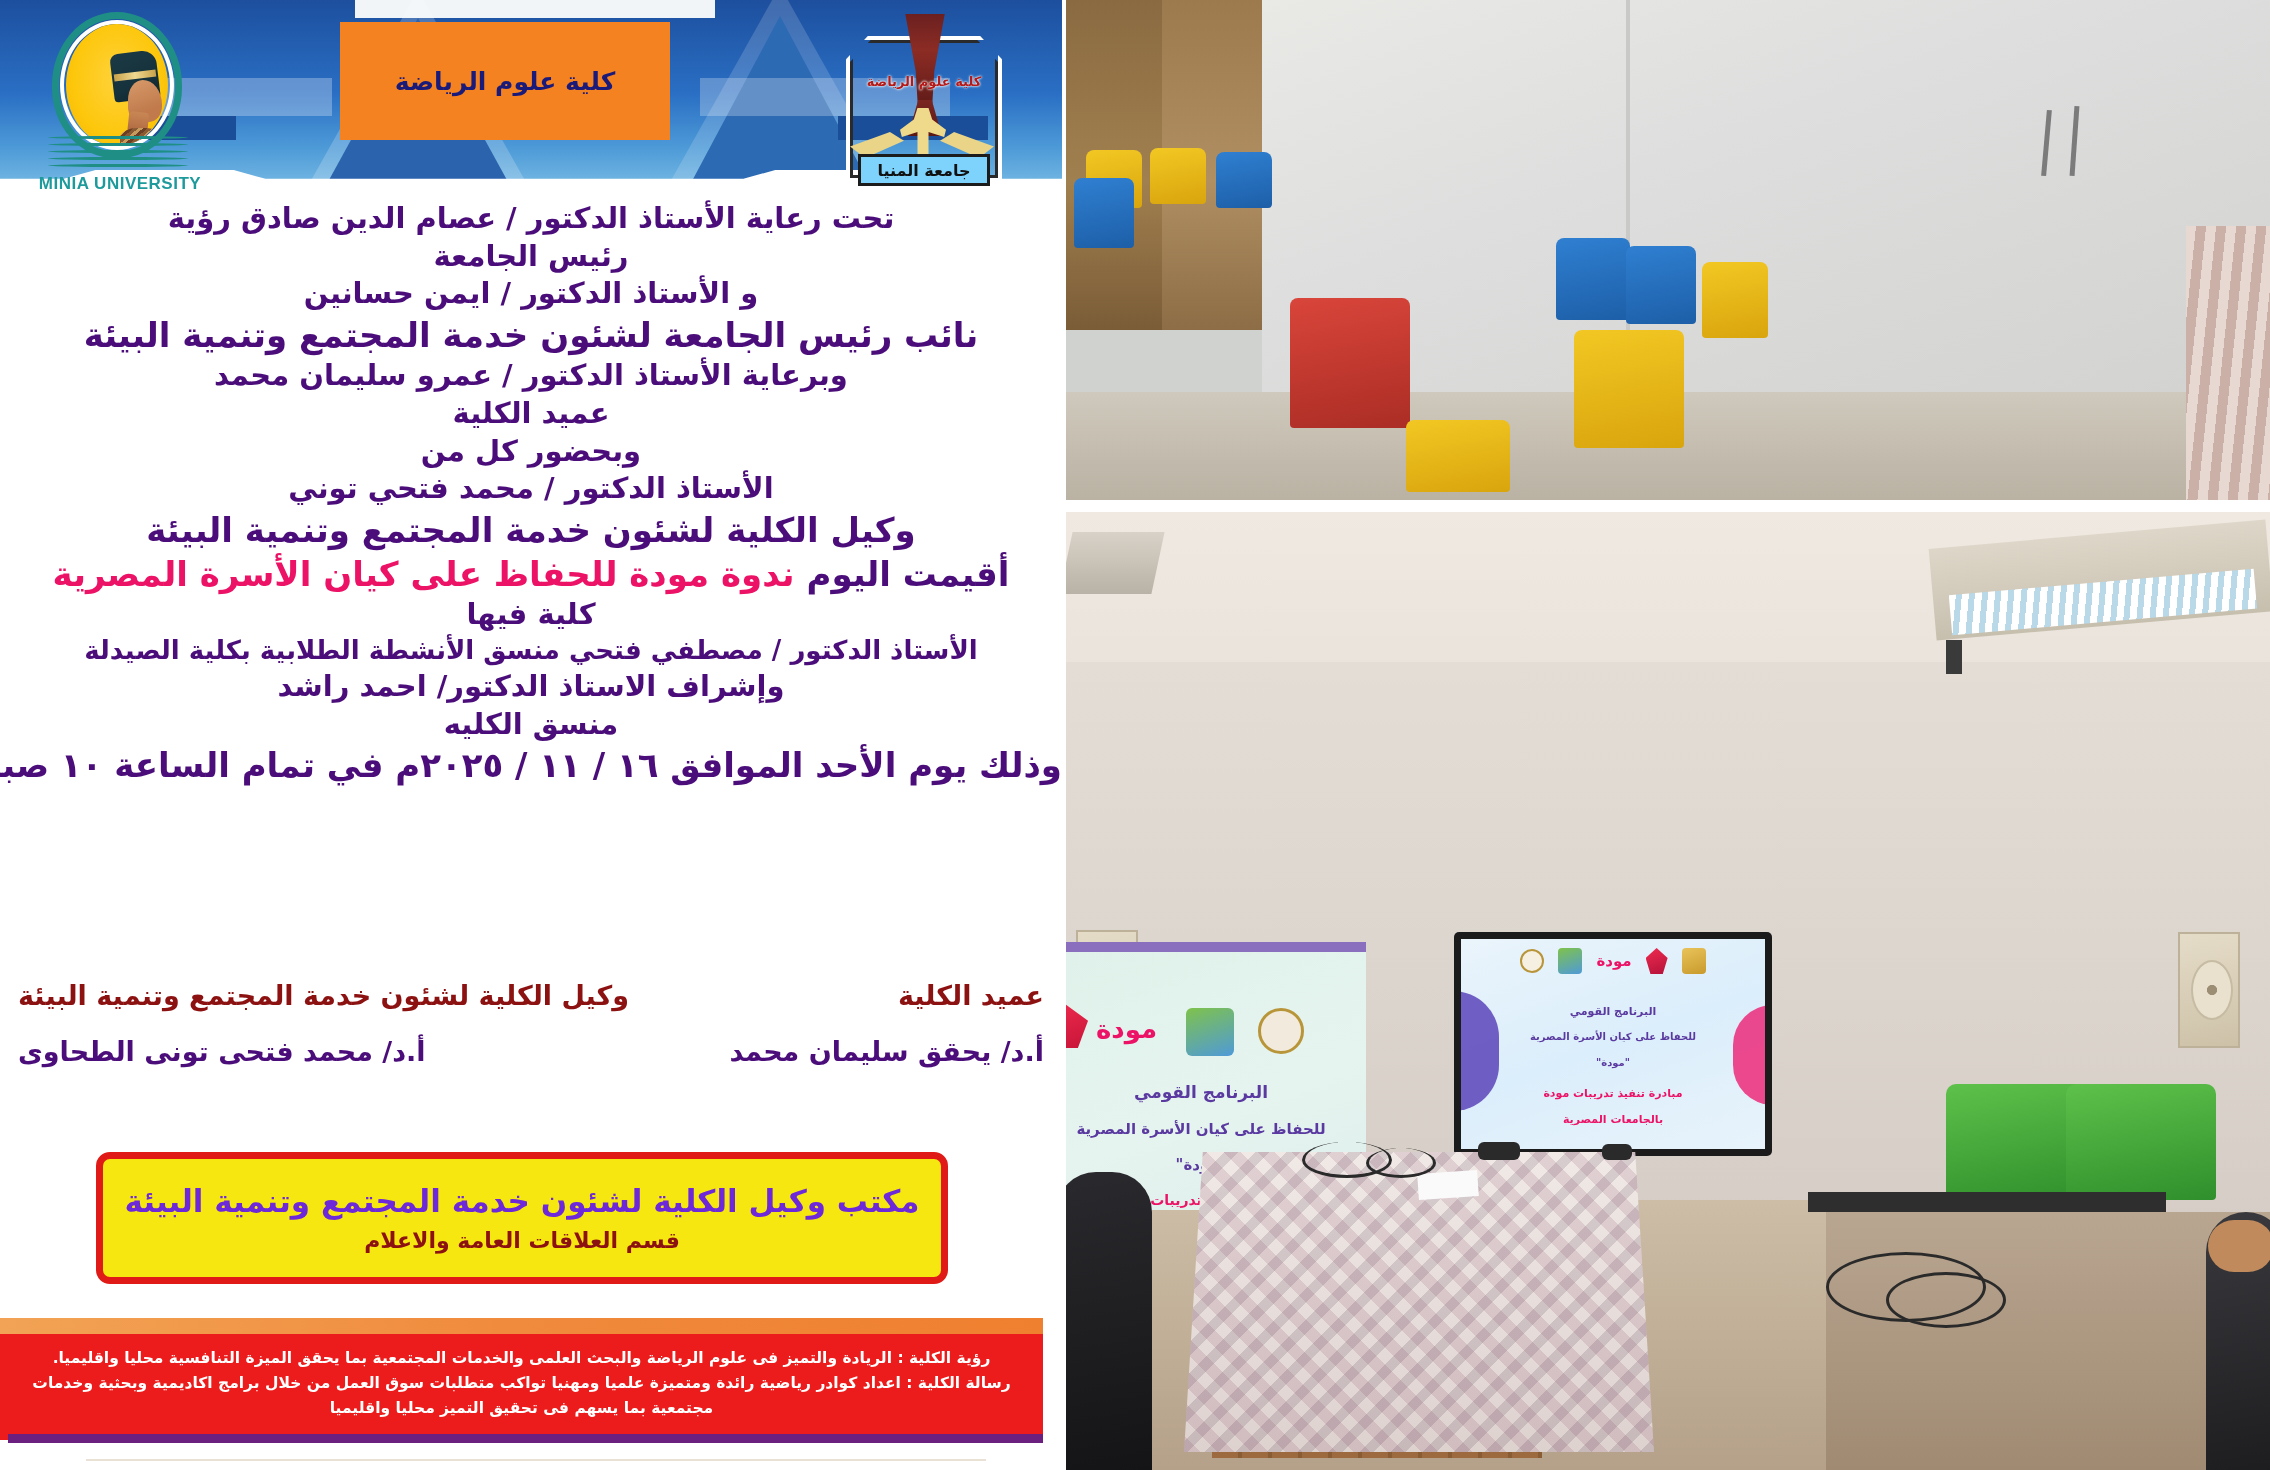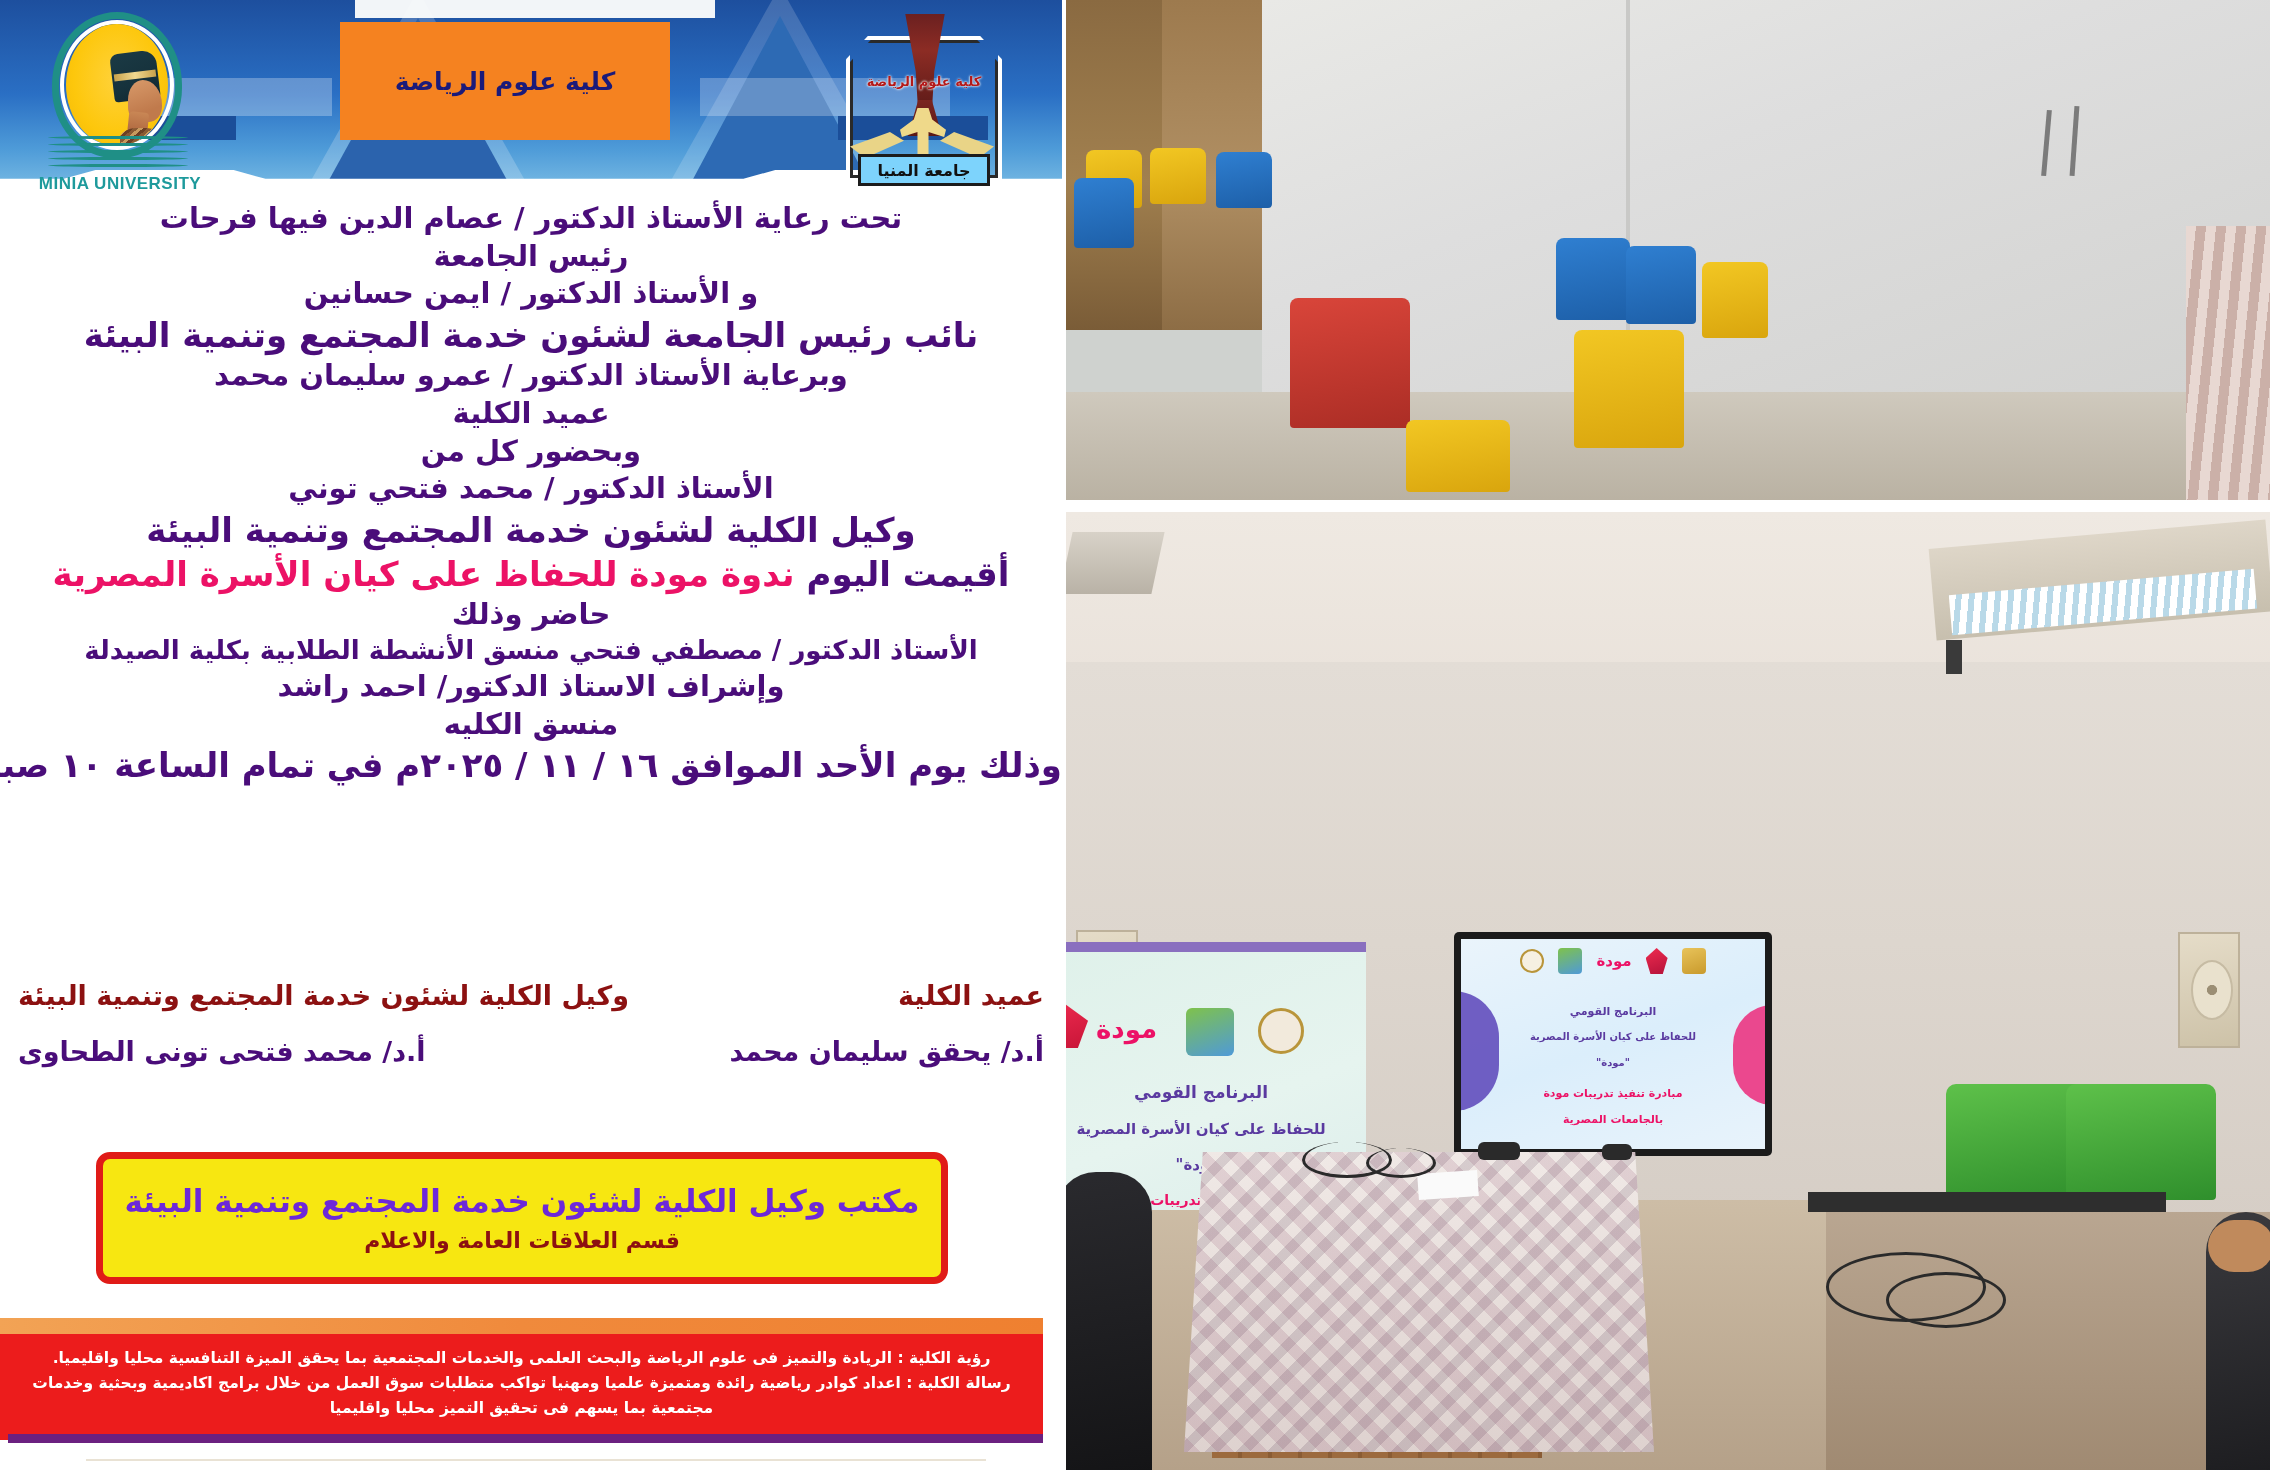--- a/index.html
+++ b/index.html
@@ -416,35 +416,35 @@
       <div class="fac-arab">كلية علوم الرياضة</div>
       <div class="fac-fig"></div>
       <div class="fac-fig-l"></div>
       <div class="fac-fig-r"></div>
       <div class="fac-banner">
         <span>جامعة المنيا</span>
       </div>
     </div>
 
     <div class="body-text">
-      <div class="line l-big">تحت رعاية الأستاذ الدكتور / عصام الدين فيها فرحات</div>
+      <div class="line l-big">تحت رعاية الأستاذ الدكتور / عصام الدين صادق رؤية</div>
       <div class="line l-big">رئيس الجامعة</div>
       <div class="line l-big">و الأستاذ الدكتور / ايمن حسانين</div>
       <div class="line l-mid">نائب رئيس الجامعة لشئون خدمة المجتمع وتنمية البيئة</div>
       <div class="line l-big">وبرعاية الأستاذ الدكتور / عمرو سليمان محمد</div>
       <div class="line l-big">عميد الكلية</div>
       <div class="line l-big">وبحضور كل من</div>
       <div class="line l-big">الأستاذ الدكتور / محمد فتحي توني</div>
       <div class="line l-mid">وكيل الكلية لشئون خدمة المجتمع وتنمية البيئة</div>
 
       <div class="line l-mid">
         <span>أقيمت اليوم </span><span class="hl">ندوة مودة للحفاظ على كيان الأسرة المصرية</span>
       </div>
 
-      <div class="line l-big">حاضر وذلك</div>
+      <div class="line l-big">كلية فيها</div>
       <div class="line l-sm">الأستاذ الدكتور / مصطفي فتحي منسق الأنشطة الطلابية بكلية الصيدلة</div>
       <div class="line l-big">وإشراف الاستاذ الدكتور/  احمد راشد</div>
       <div class="line l-big">منسق الكليه</div>
       <div class="line l-mid">وذلك يوم الأحد الموافق ١٦ / ١١ / ٢٠٢٥م في تمام الساعة ١٠ صباحاً</div>
     </div>
 
     <div class="sign-block">
       <div class="sign-row">
         <div class="sig-right">عميد الكلية</div>
         <div class="sig-left">وكيل الكلية لشئون خدمة المجتمع وتنمية البيئة</div>

